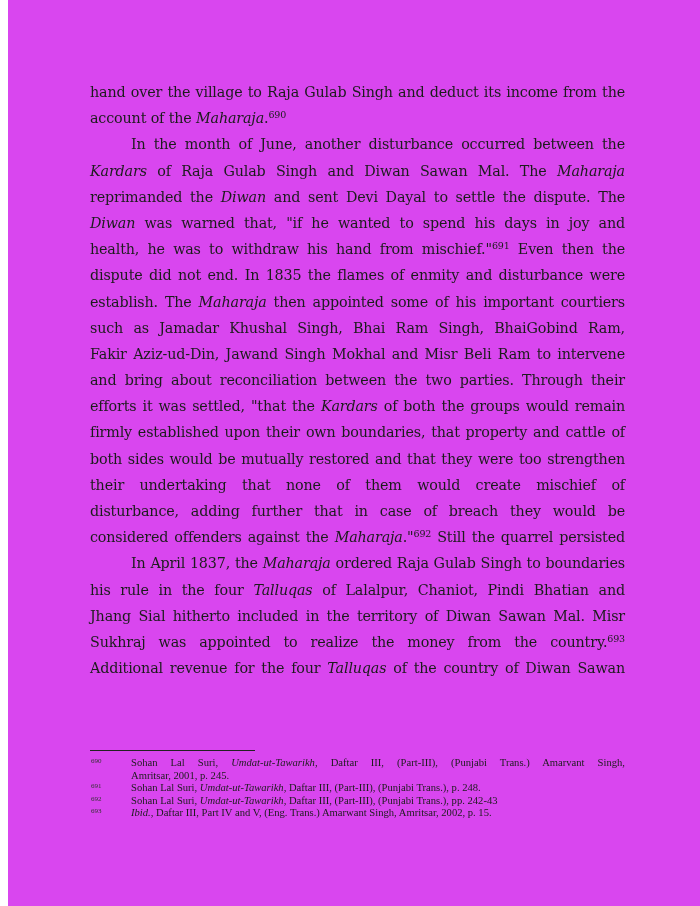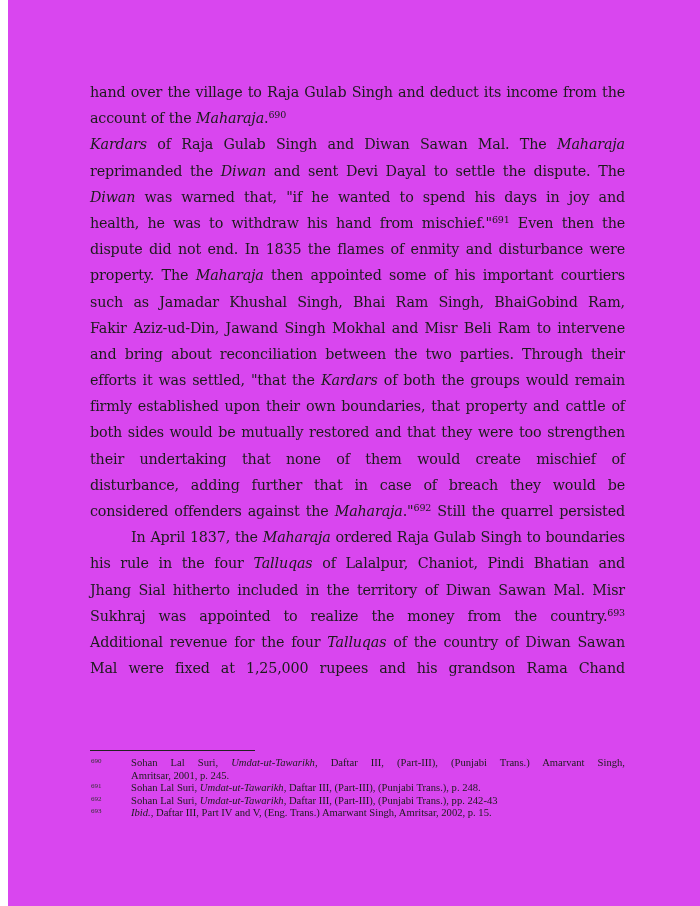--- a/index.html
+++ b/index.html
@@ -93,41 +93,41 @@
       text-align-last: justify;
     }
   </style>
 </head>
 <body>
 
 <div class="page">
   <div class="body-text" id="body-text">
       <div class="line"><span>hand over the village to Raja Gulab Singh and deduct its income from the</span></div>
       <div class="line last"><span>account of the </span><i>Maharaja</i><span>.</span><span class="fn-ref">690</span></div>
+      <div class="line indent"><span>In the month of June, another disturbance occurred between the</span></div>
       <div class="line"><i>Kardars</i><span> of Raja Gulab Singh and Diwan Sawan Mal. The </span><i>Maharaja</i></div>
       <div class="line"><span>reprimanded the </span><i>Diwan</i><span> and sent Devi Dayal to settle the dispute. The</span></div>
       <div class="line"><i>Diwan</i><span> was warned that, "if he wanted to spend his days in joy and</span></div>
       <div class="line"><span>health, he was to withdraw his hand from mischief."</span><span class="fn-ref">691</span><span> Even then the</span></div>
       <div class="line"><span>dispute did not end. In 1835 the flames of enmity and disturbance were</span></div>
-      <div class="line"><span>property. The </span><i>Maharaja</i><span> then appointed some of his important courtiers</span></div>
+      <div class="line"><span>establish. The </span><i>Maharaja</i><span> then appointed some of his important courtiers</span></div>
       <div class="line"><span>such as Jamadar Khushal Singh, Bhai Ram Singh, BhaiGobind Ram,</span></div>
       <div class="line"><span>Fakir Aziz-ud-Din, Jawand Singh Mokhal and Misr Beli Ram to intervene</span></div>
       <div class="line"><span>and bring about reconciliation between the two parties. Through their</span></div>
       <div class="line"><span>efforts it was settled, "that the </span><i>Kardars</i><span> of both the groups would remain</span></div>
       <div class="line"><span>firmly established upon their own boundaries, that property and cattle of</span></div>
       <div class="line"><span>both sides would be mutually restored and that they were too strengthen</span></div>
       <div class="line"><span>their undertaking that none of them would create mischief of</span></div>
       <div class="line"><span>disturbance, adding further that in case of breach they would be</span></div>
       <div class="line"><span>considered offenders against the </span><i>Maharaja</i><span>."</span><span class="fn-ref">692</span><span> Still the quarrel persisted</span></div>
       <div class="line indent"><span>In April 1837, the </span><i>Maharaja</i><span> ordered Raja Gulab Singh to boundaries</span></div>
       <div class="line"><span>his rule in the four </span><i>Talluqas</i><span> of Lalalpur, Chaniot, Pindi Bhatian and</span></div>
       <div class="line"><span>Jhang Sial hitherto included in the territory of Diwan Sawan Mal. Misr</span></div>
       <div class="line"><span>Sukhraj was appointed to realize the money from the country.</span><span class="fn-ref">693</span></div>
       <div class="line"><span>Additional revenue for the four </span><i>Talluqas</i><span> of the country of Diwan Sawan</span></div>
-      <div class="line"><span>Mal were fixed at 1,25,000 rupees and his grandson Rama Chand</span></div>
     </div>
   <div class="separator"></div>
   <div class="footnotes" id="footnotes">
       <div class="fn">
         <span class="fn-num">690</span>
         <div class="fn-text">
           <span class="l j"><span>Sohan Lal Suri, </span><i>Umdat-ut-Tawarikh</i><span>, Daftar III, (Part-III), (Punjabi Trans.) Amarvant Singh,</span></span>
           <span class="l"><span>Amritsar, 2001, p. 245.</span></span>
         </div>
       </div>

